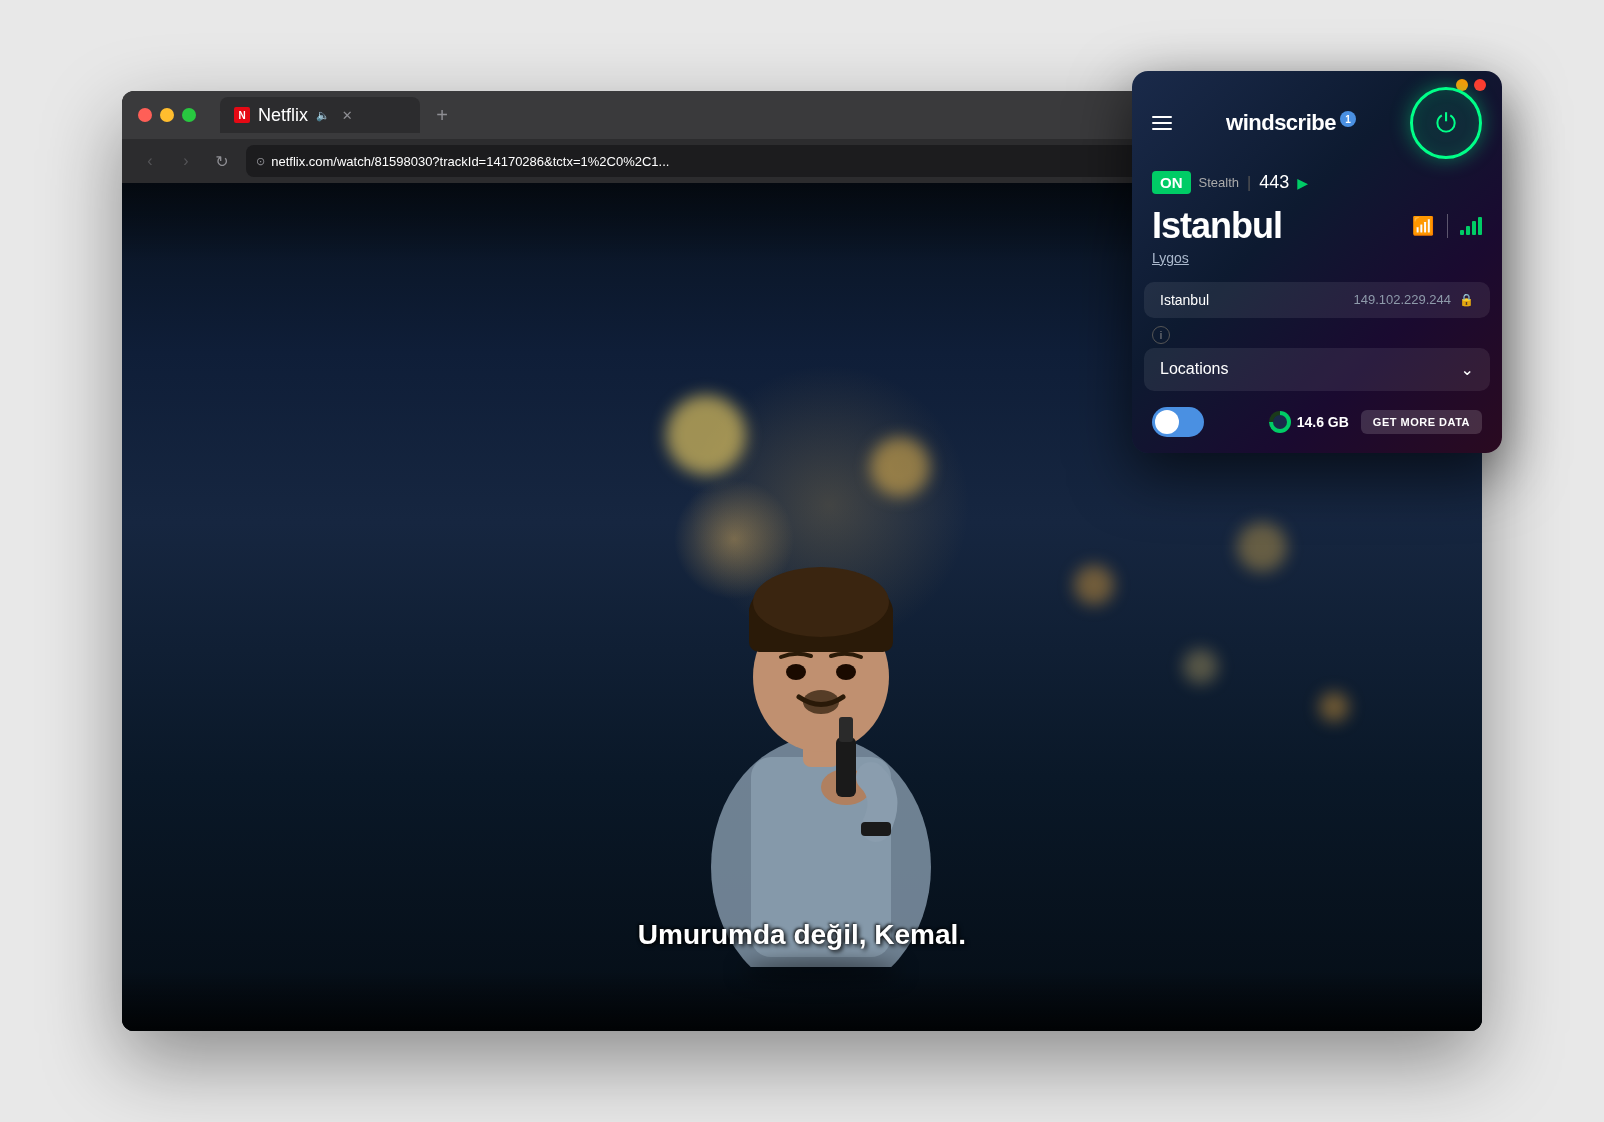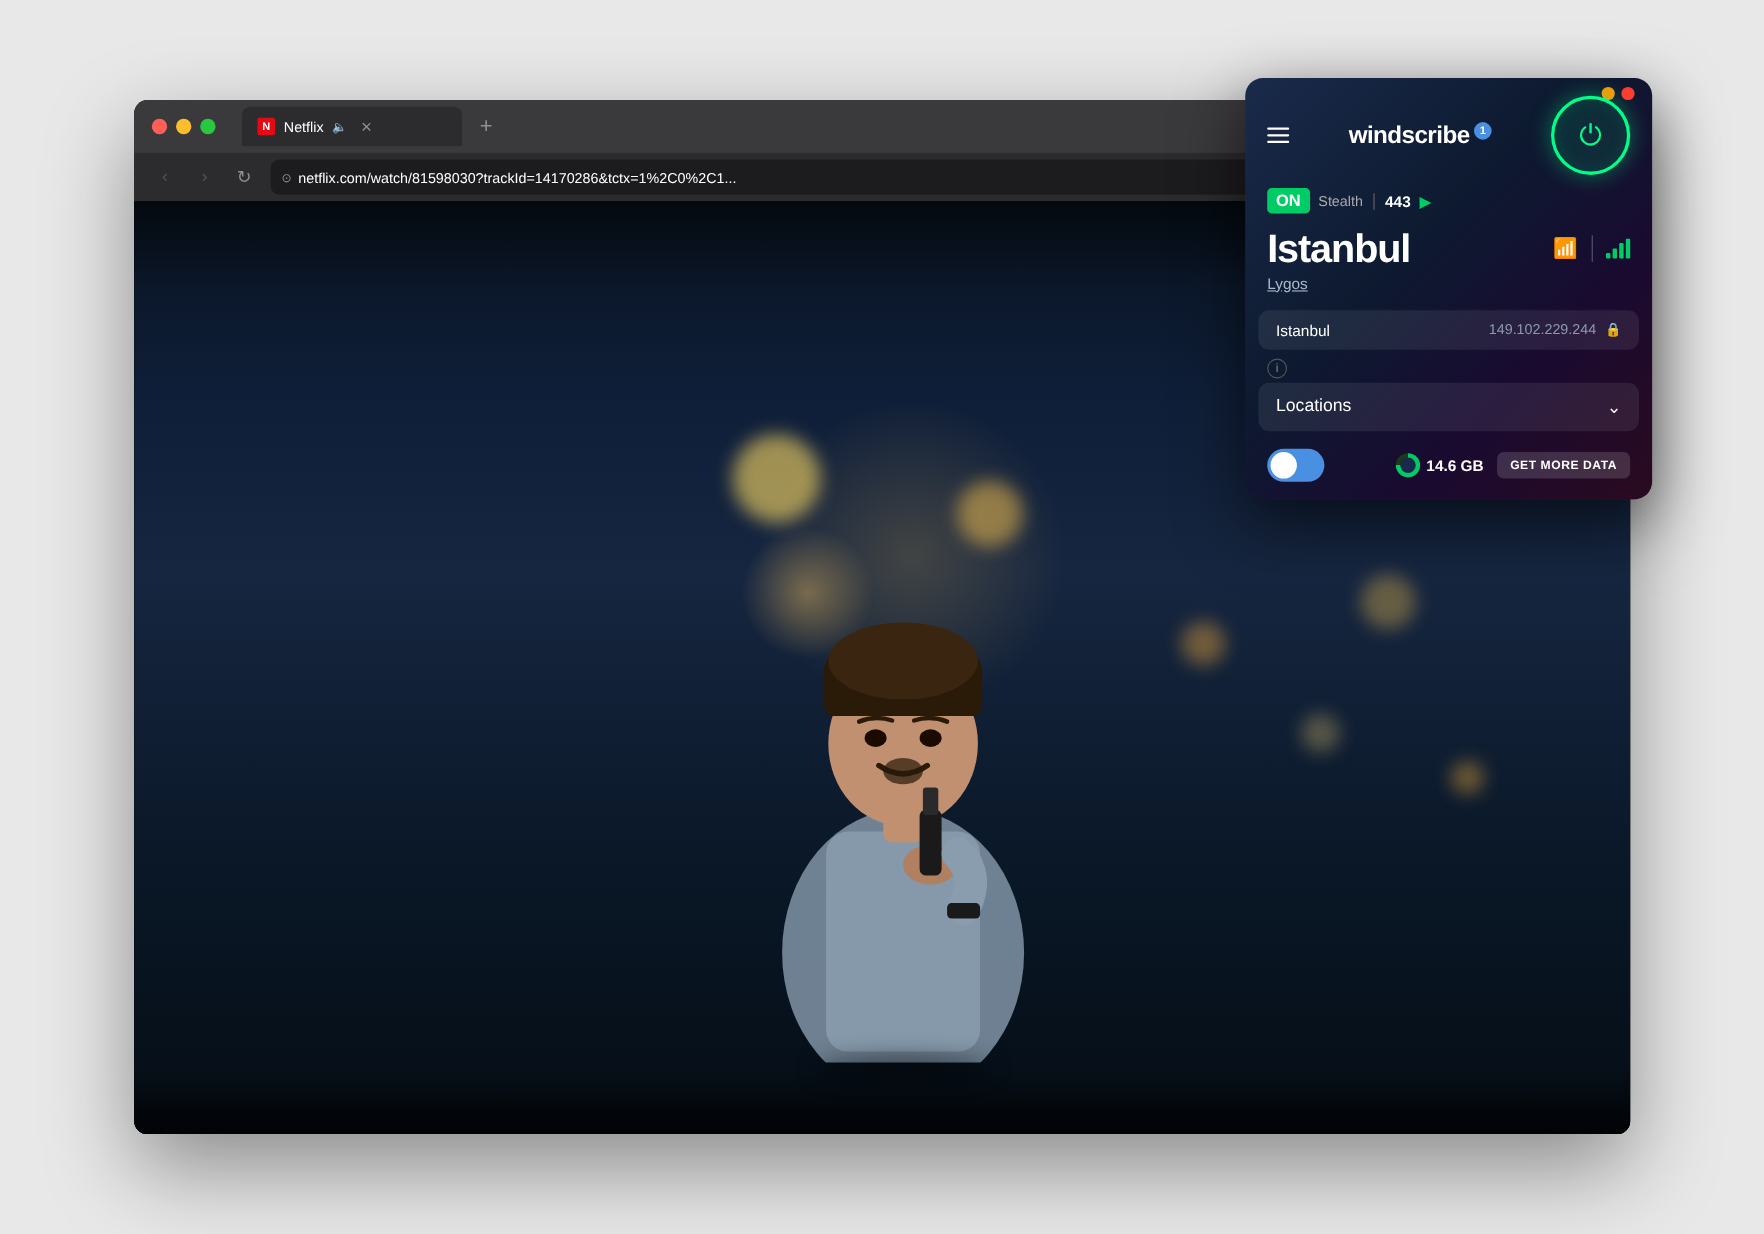--- a/index.html
+++ b/index.html
@@ -77,21 +77,21 @@
       display: flex;
       align-items: center;
       justify-content: center;
       color: white;
       font-size: 10px;
       font-weight: bold;
     }
 
     .tab-title {
       color: #fff;
-      font-size: 13px;
+      font-size: 18px;
     }
 
     .tab-audio {
       color: #8e8e93;
       font-size: 11px;
     }
 
     .tab-close {
       color: #8e8e93;
       font-size: 13px;
@@ -315,22 +315,22 @@
       border-radius: 4px;
     }
 
     .status-stealth {
       color: #aaa;
       font-size: 13px;
     }
 
     .status-port {
       color: #fff;
-      font-size: 14px;
-      font-weight: 700;
+      font-size: 18px;
+      font-weight: 400;
     }
 
     .status-arrow {
       color: #00cc66;
       font-size: 14px;
     }
 
     
     .vpn-location {
       padding: 4px 20px 16px;
@@ -651,20 +651,21 @@
           <ellipse cx="215" cy="340" rx="25" ry="18" fill="#b08060"></ellipse>
           <rect x="205" y="290" width="20" height="60" rx="6" fill="#1a1a1a"></rect>
           <rect x="208" y="270" width="14" height="25" rx="3" fill="#2a2a2a"></rect>
 
           <path d="M240 330 Q260 350 245 380" stroke="#8a9dae" stroke-width="30" fill="none" stroke-linecap="round"></path>
 
           <rect x="230" y="375" width="30" height="14" rx="4" fill="#1a1a1a"></rect>
         </svg>
       </div>
 
+      <div class="subtitle">Umurumda değil, Kemal.</div>
 
       <div class="video-top-fade"></div>
 
       <div class="video-bottom-bar"></div>
     </div>
   </div>
 
   <div class="vpn-widget">
 
     <div class="window-chrome">

